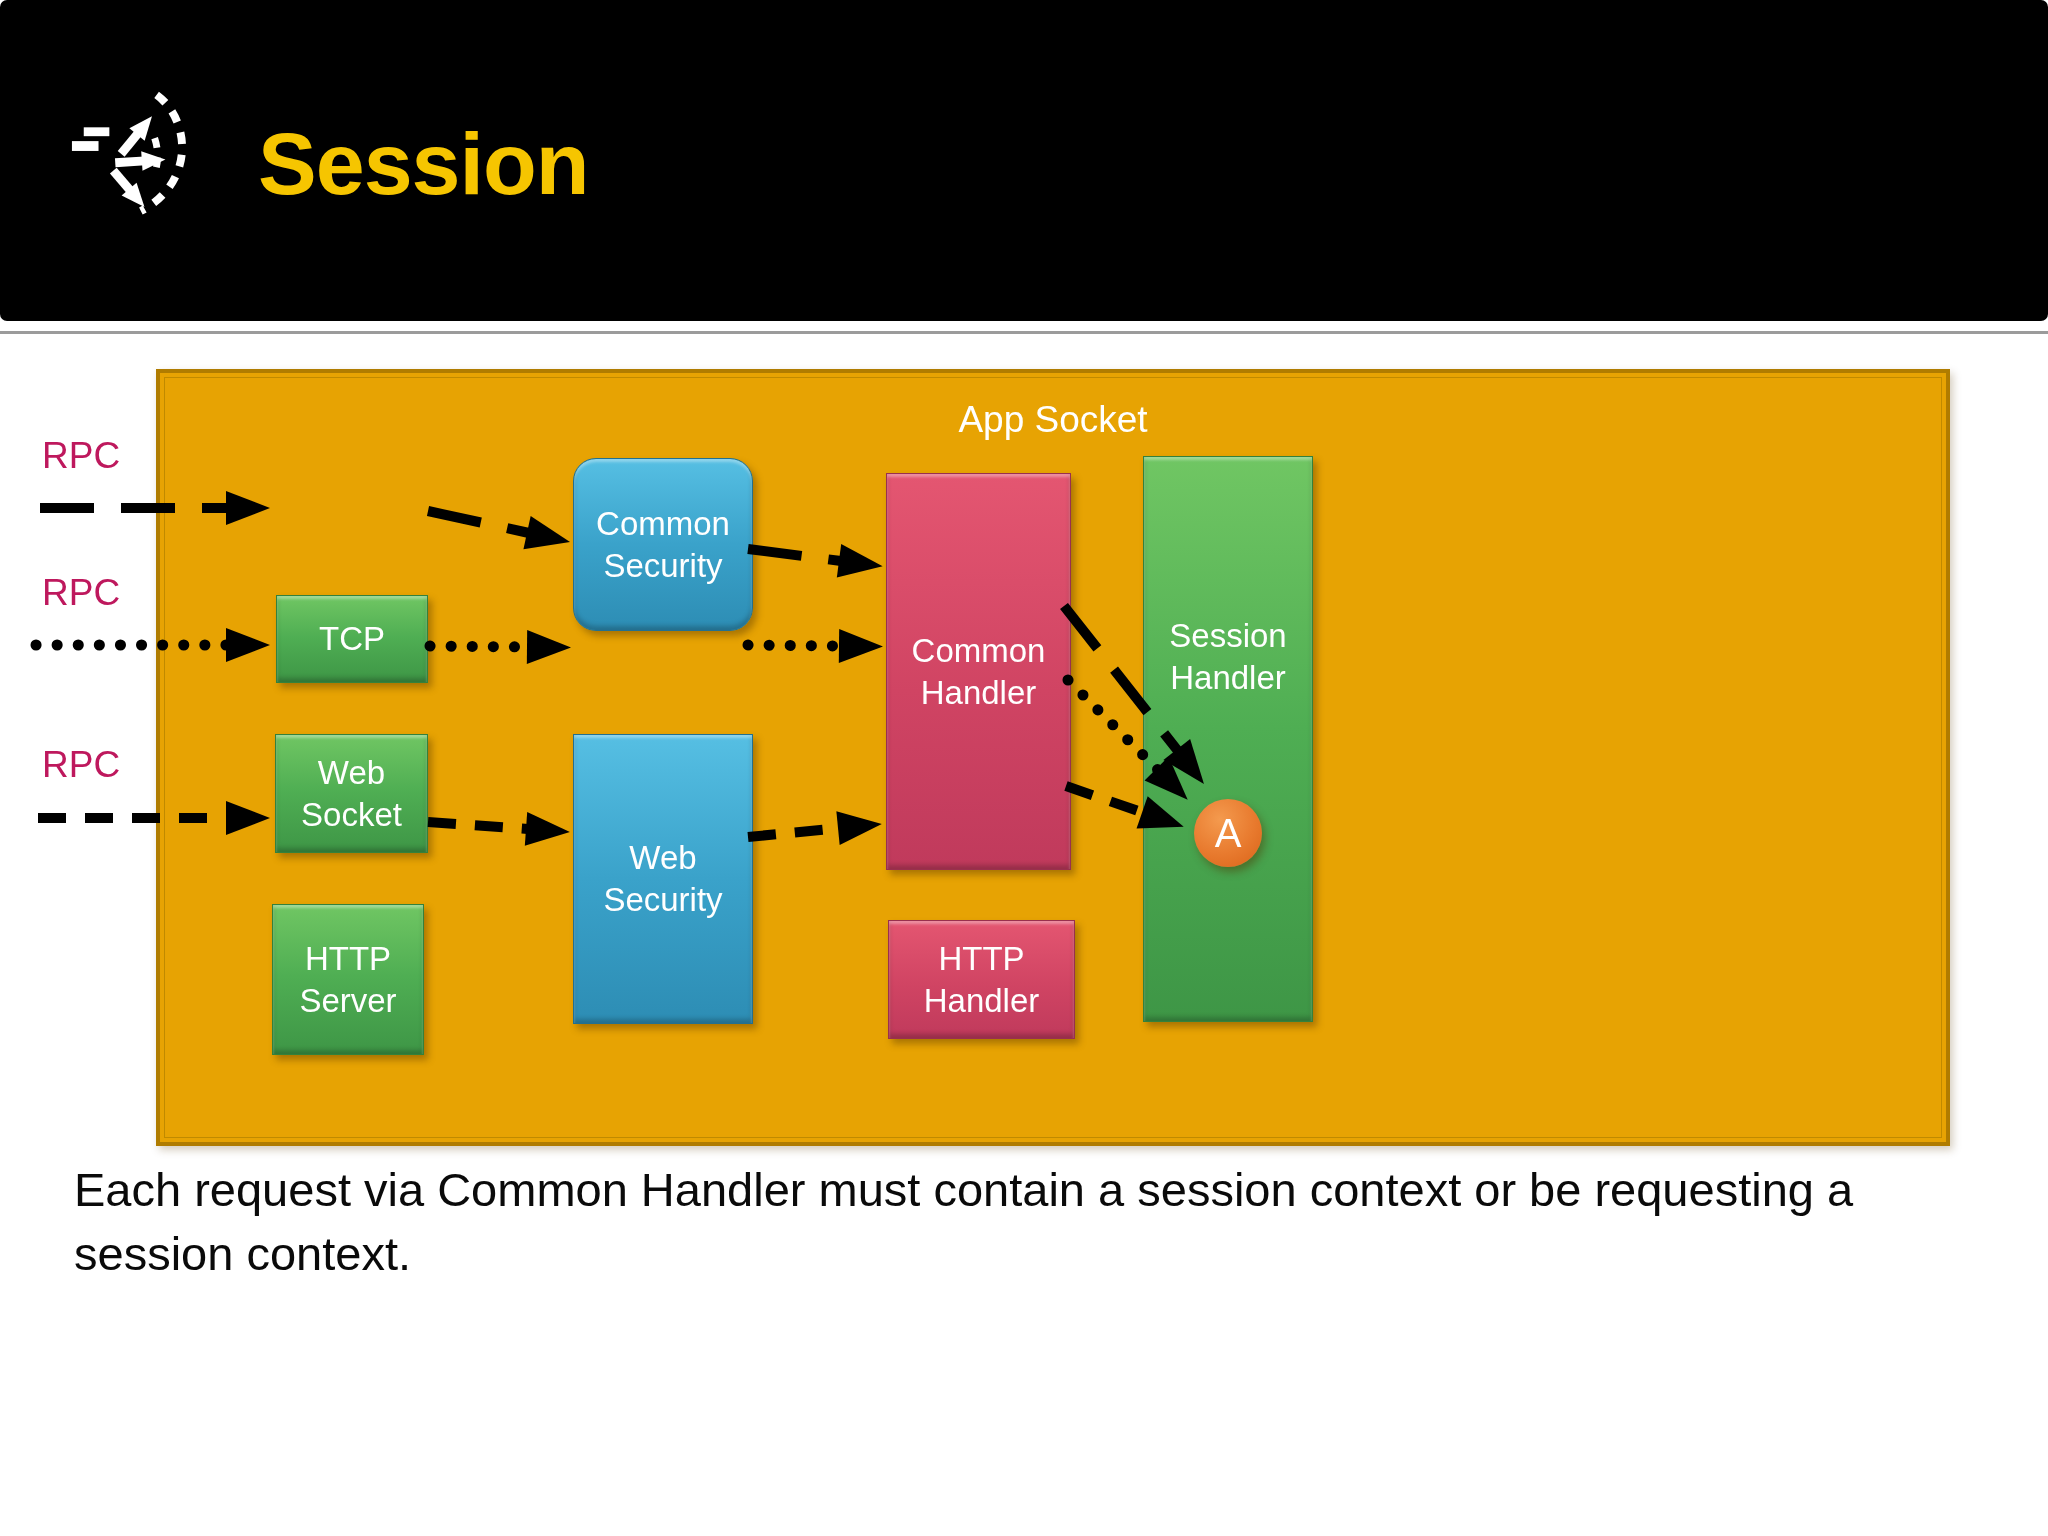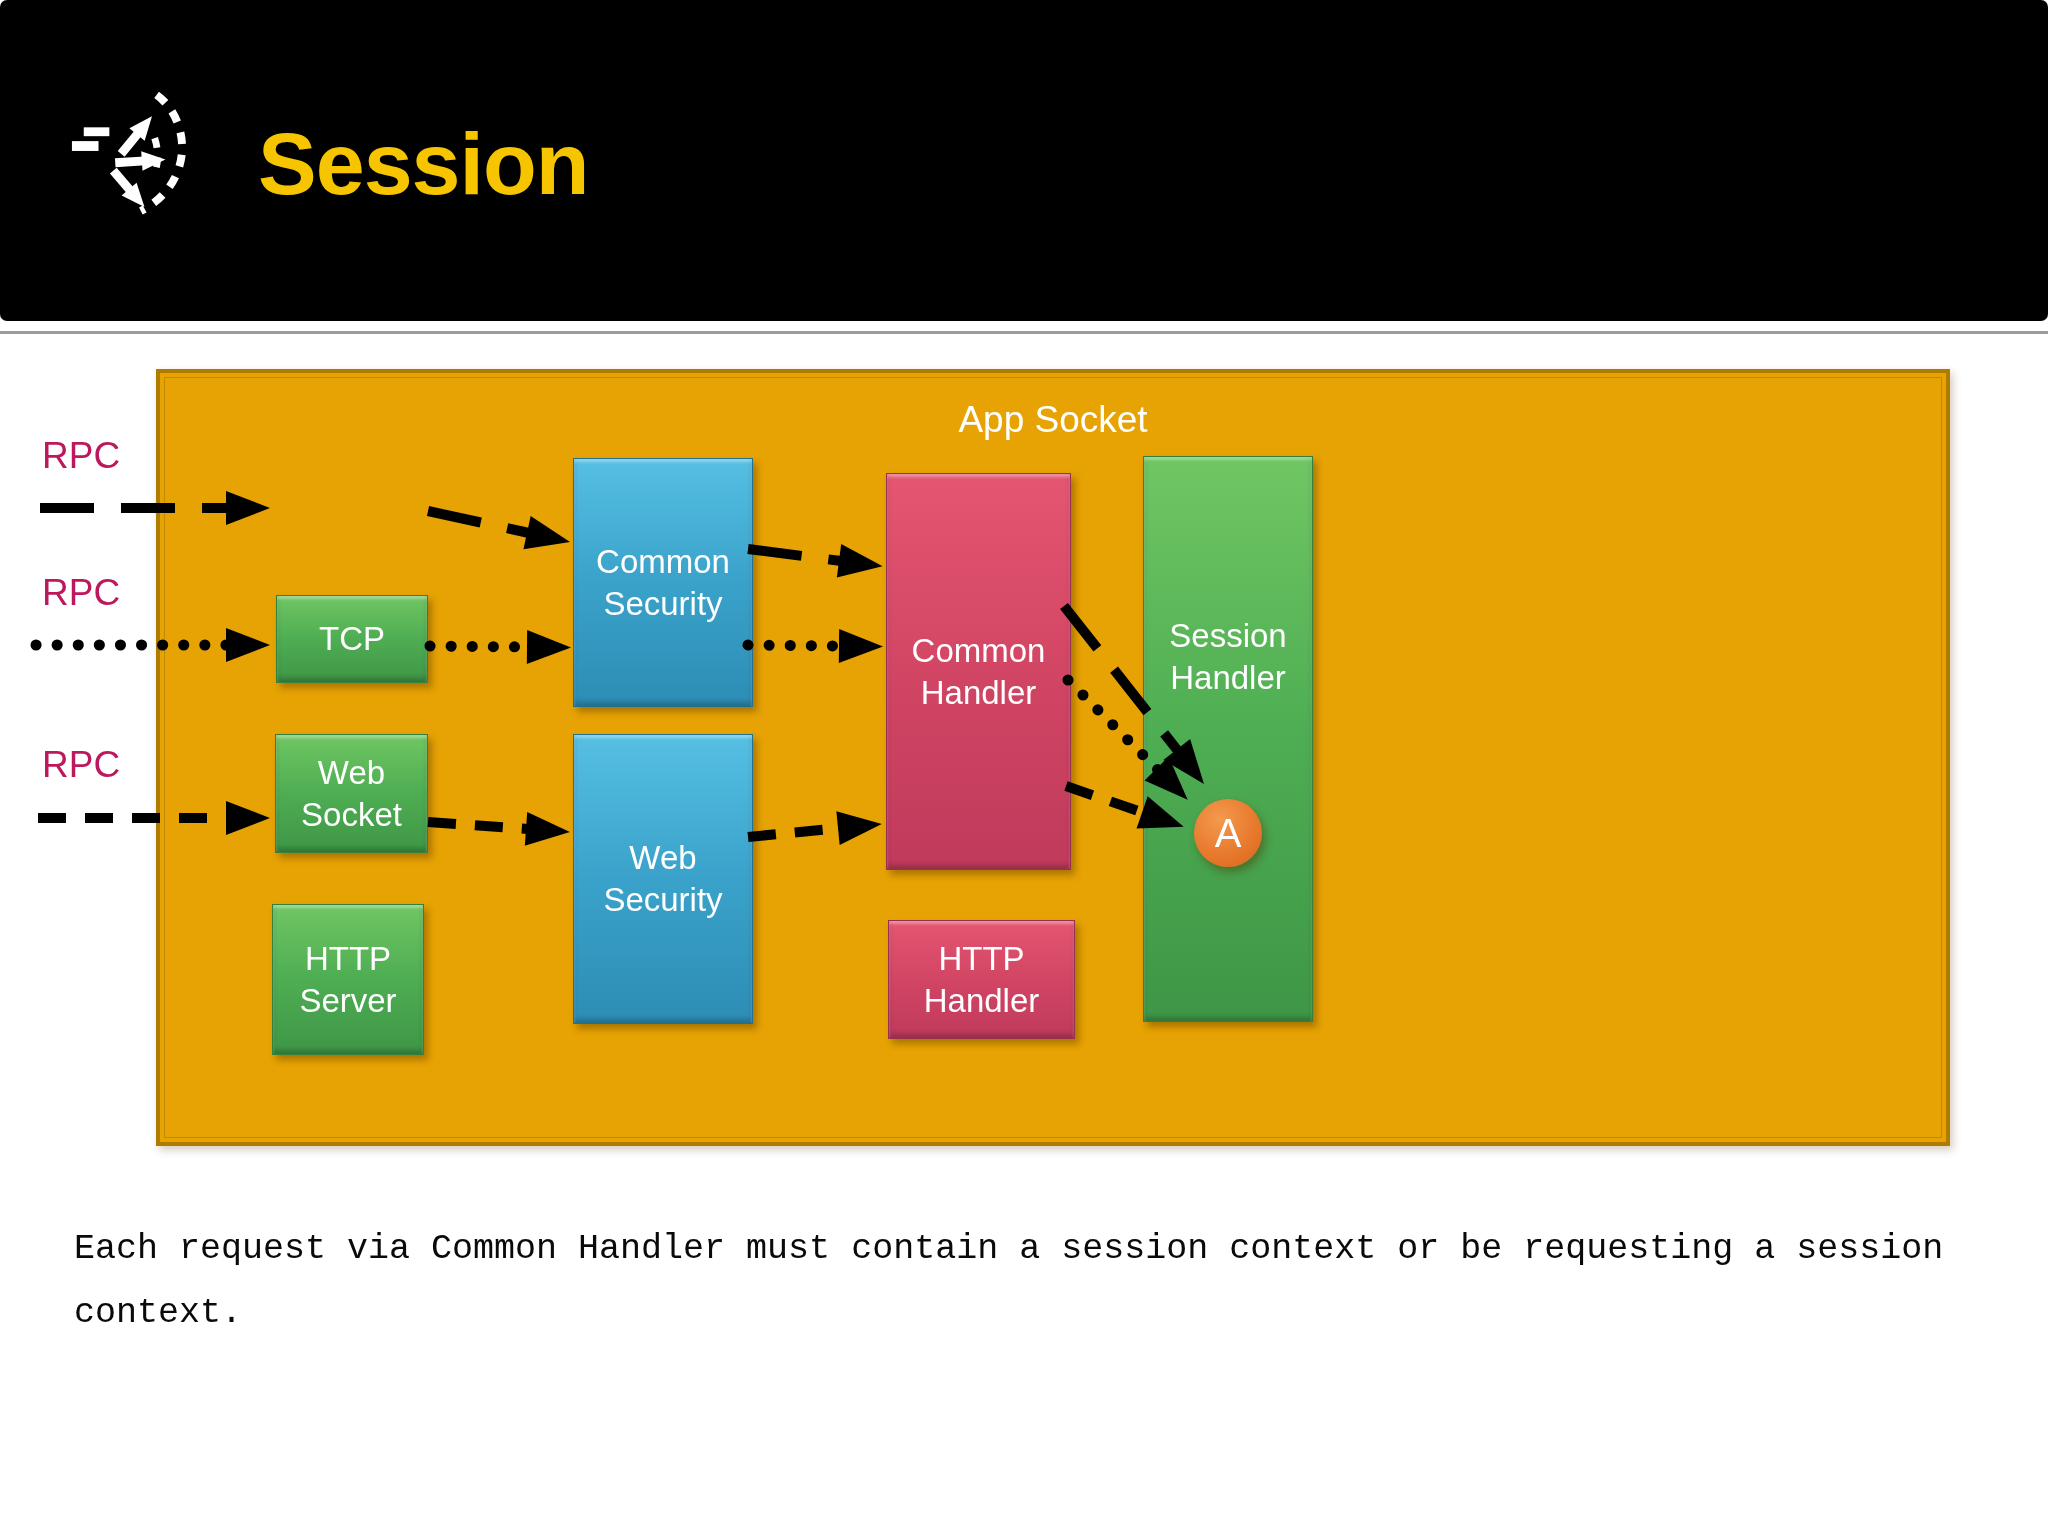--- a/index.html
+++ b/index.html
@@ -34,21 +34,21 @@
     box-shadow:inset 0 3px 3px rgba(255,255,255,0.35), inset 0 -4px 5px rgba(0,0,0,0.22),
                4px 5px 7px rgba(80,50,0,0.40);
   }
   .node.green{background:linear-gradient(180deg,#70c663 0%,#4fae53 48%,#3e9646 100%);border:1px solid #35813b;}
   .node.blue{background:linear-gradient(180deg,#56bfe3 0%,#3aa2ca 50%,#2d8db4 100%);border:1px solid #23708f;}
   .node.pink{background:linear-gradient(180deg,#e45671 0%,#d04463 55%,#c03a5c 100%);border:1px solid #99304e;margin-top:16px;}
   .node-udp{left:276px;top:458px;width:152px;height:89px;}
   .node-tcp{left:276px;top:595px;width:152px;height:88px;}
   .node-web-socket{left:275px;top:734px;width:153px;height:119px;}
   .node-http-server{left:272px;top:904px;width:152px;height:151px;}
-  .node-common-security{left:573px;top:458px;width:180px;height:249px;}
+  .node-common-security{left:573px;top:458px;width:180px;height:173px;border-radius:23px;}
   .node-web-security{left:573px;top:734px;width:180px;height:290px;}
   .node-common-handler{left:886px;top:457px;width:185px;height:397px;}
   .node-http-handler{left:888px;top:904px;width:187px;height:119px;}
   .node-session-handler{left:1143px;top:456px;width:170px;height:566px;align-items:flex-start;padding-top:158px;}
   
   .session-circle{
     position:absolute;left:1194px;top:799px;width:68px;height:68px;border-radius:50%;
     background:radial-gradient(circle at 38% 30%,#f49a4e 0%,#e87a2e 55%,#d96318 100%);
     display:flex;align-items:center;justify-content:center;
     color:#fff;font-size:40px;box-shadow:3px 5px 8px rgba(80,50,0,0.45);
@@ -59,22 +59,22 @@
   .rpc-2{left:42px;top:574px;}
   .rpc-3{left:42px;top:746px;}
   
   .arrows{position:absolute;left:0;top:0;width:2048px;height:1536px;pointer-events:none;}
   .arrows line{stroke:#000;}
   .s1{stroke-width:10;stroke-dasharray:54 27;}
   .s2{stroke-width:11;stroke-dasharray:0.1 21;stroke-linecap:round;}
   .s3{stroke-width:10;stroke-dasharray:28 19;}
   
   .caption{
-    position:absolute;left:74px;top:1217px;width:1890px;
-    color:#0a0a0a;font-size:35px;line-height:64px;font-family:Liberation Mono, monospace;
+    position:absolute;left:74px;top:1158px;width:1890px;
+    color:#0a0a0a;font-size:47px;line-height:64px;
   }
 </style>
 </head>
 <body>
 
 <div class="slide">
 
   <div class="banner">
     <svg class="banner-icon" viewBox="0 0 130 136">
       <defs>

